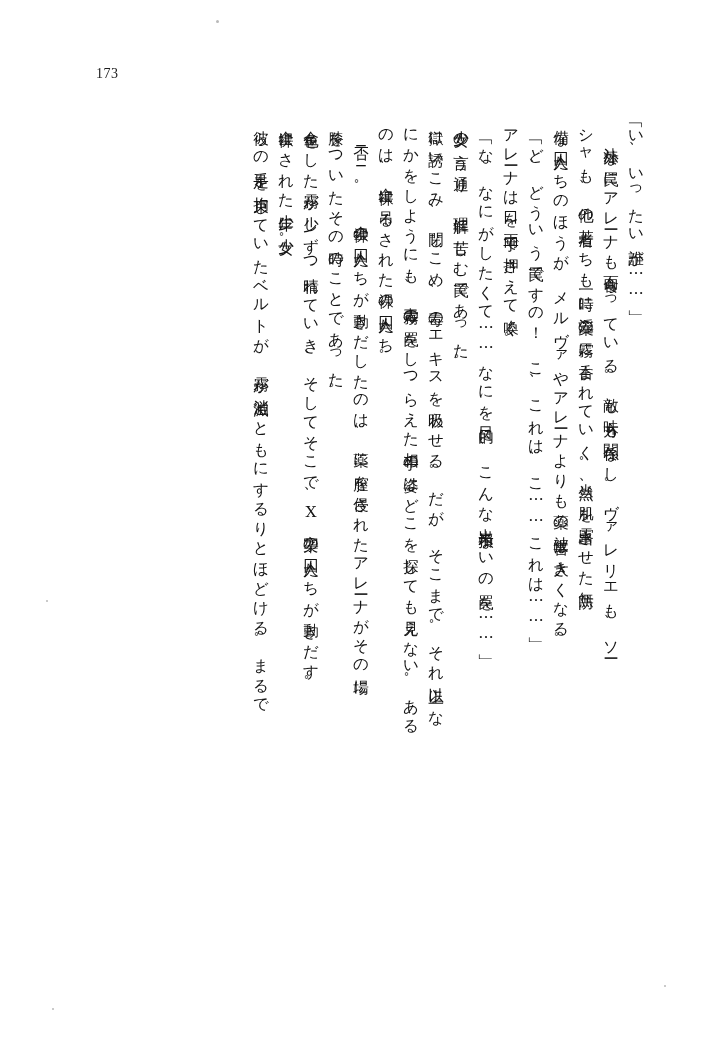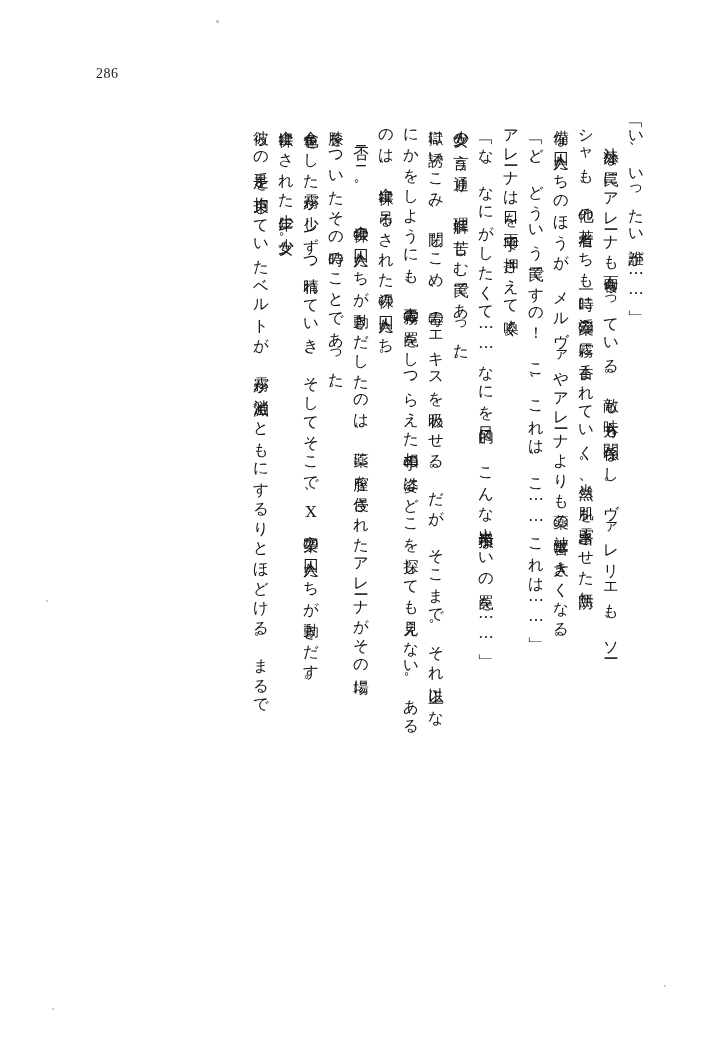--- a/index.html
+++ b/index.html
@@ -56,21 +56,21 @@
     position: absolute;
     background: #b9b9b9;
     border-radius: 50%;
   }
 </style>
 </head>
 <body>
 
 <div class="page">
 
-  <div class="page-number">286</div>
+  <div class="page-number">173</div>
 
   <div class="body-text">
       <div class="vline">「い、いったい誰が……」</div>
       <div class="vline indent">法外な罠にアレーナも面食らっている。敵も味方も関係なし。ヴァレリエも、ソー</div>
       <div class="vline">シャも、他の若者たちも一時に淫薬の霧に呑まれていく。当然、肌を露出させた無防</div>
       <div class="vline">備な囚人たちのほうが、メルヴァやアレーナよりも薬の被害は大きくなる。</div>
       <div class="vline indent">「ど、どういう罠ですの！　こ、これは、こ……これは……」</div>
       <div class="vline">アレーナは口を両手で押さえて喚く。</div>
       <div class="vline indent">「な、なにがしたくて……なにを目的に、こんな出来損ないの罠を……」</div>
       <div class="vline">少女の言う通り、理解に苦しむ罠であった。</div>

